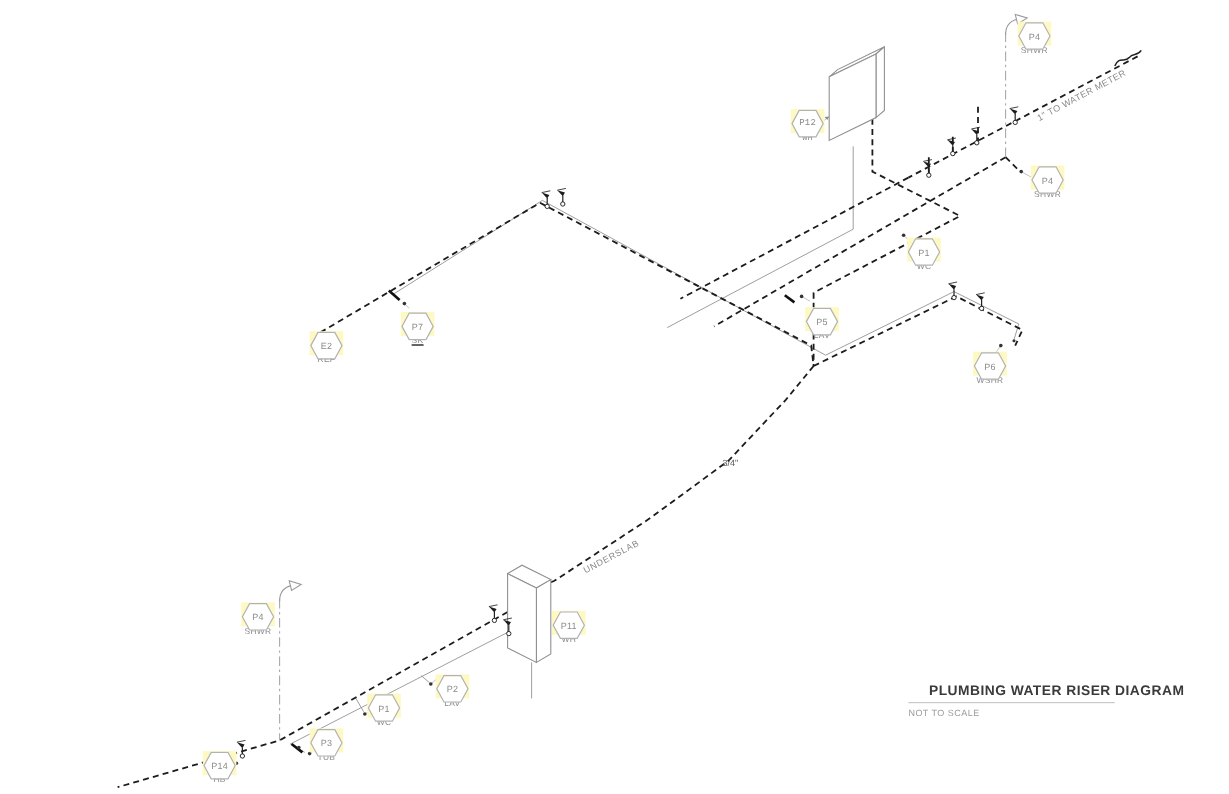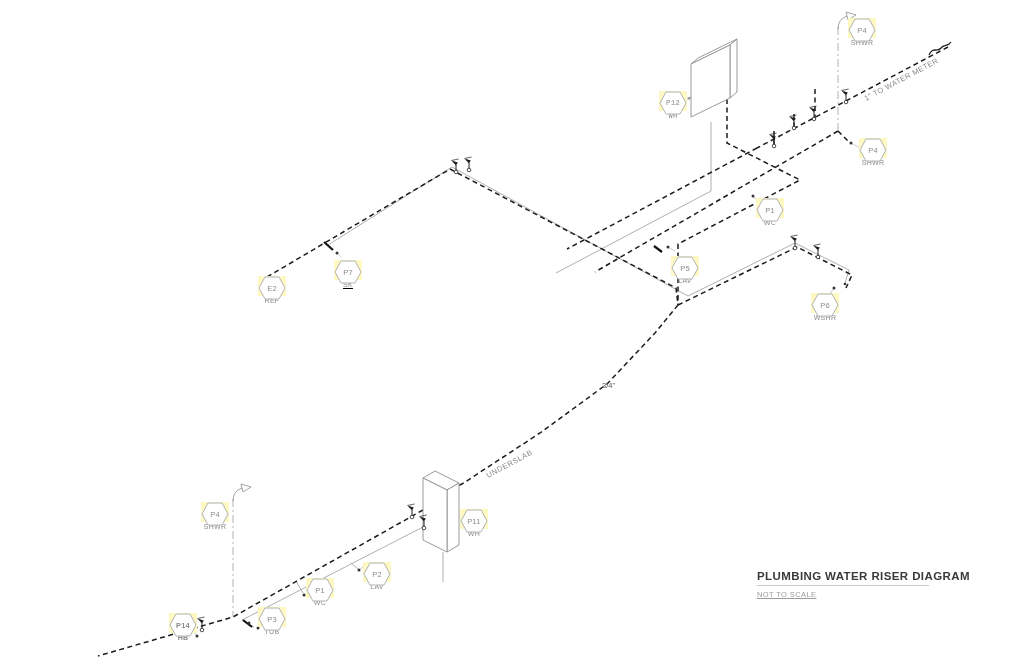--- a/index.html
+++ b/index.html
@@ -17,23 +17,23 @@
   .hexwrap svg{position:absolute;left:0;top:0;}
   .tag-label{
     position:absolute;left:0;top:0;width:28px;height:24px;
     display:flex;align-items:center;justify-content:center;
     font-size:7.5px;color:#8a8a8a;letter-spacing:.2px;
   }
   .tag-sub{font-size:7px;color:#8a8a8a;margin-top:1px;letter-spacing:.3px;white-space:nowrap;}
 
   
   .title-block{position:absolute;left:757px;top:570px;width:230px;z-index:6;}
-  .tb-title{font-size:11.5px;font-weight:bold;color:#3a3a3a;letter-spacing:.4px;}
+  .tb-title{font-size:11.5px;font-weight:bold;color:#3a3a3a;letter-spacing:.4px;text-align:right;}
   .tb-rule{width:172px;height:1px;background:#c9c9c9;margin-top:3px;}
-  .tb-sub{font-size:7.5px;color:#9b9b9b;margin-top:4px;letter-spacing:.4px;text-decoration:underline;}
+  .tb-sub{font-size:7.5px;color:#9b9b9b;margin-top:4px;letter-spacing:.4px;}
 </style>
 </head>
 <body>
 
 <div id="canvas">
 
   <svg class="diagram" width="1024" height="662" viewBox="0 0 1024 662">
     <defs>
       <g id="valve-glyph">
         <circle cx="0" cy="0" r="1.8" fill="#ffffff" stroke="#222222" stroke-width="0.8"></circle>
@@ -273,21 +273,21 @@
   <div class="tag" style="left:250px;top:607px;">
     <div class="hexwrap">
       <svg width="28" height="24">
         <polygon points="7,1 21,1 27,12 21,23 7,23 1,12" fill="#ffffff" stroke="#b2b2b2" stroke-width="1"></polygon>
       </svg>
       <div class="tag-label">P3</div>
     </div>
     <div class="tag-sub">TUB</div>
   </div>
 
-  <div class="tag" style="left:161px;top:613px;font-weight:bold;">
+  <div class="tag" style="left:161px;top:626px;">
     <div class="hexwrap">
       <svg width="28" height="24">
         <polygon points="7,1 21,1 27,12 21,23 7,23 1,12" fill="#ffffff" stroke="#b2b2b2" stroke-width="1"></polygon>
       </svg>
       <div class="tag-label">P14</div>
     </div>
     <div class="tag-sub">HB</div>
   </div>
 
   <div class="title-block">

